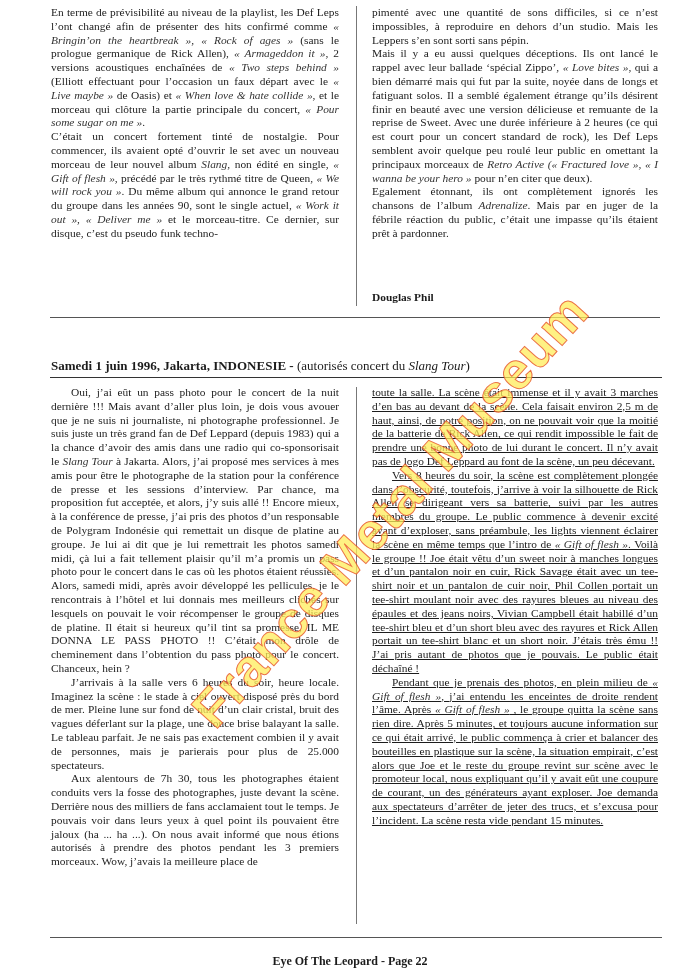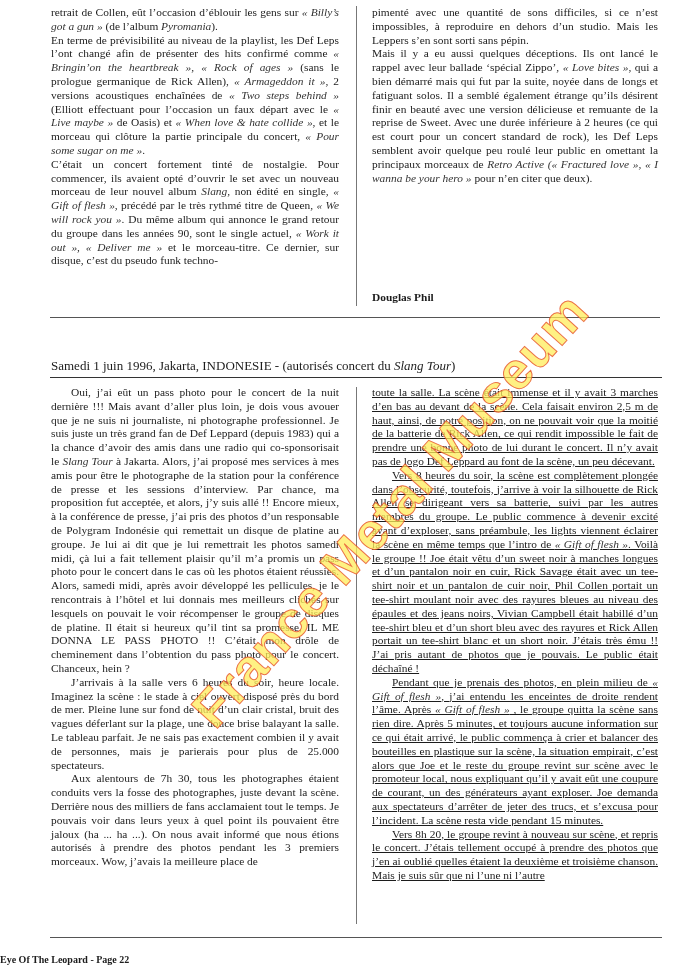--- a/index.html
+++ b/index.html
@@ -9,63 +9,62 @@
     }
     .col { position: absolute; font-size: 11.4px; line-height: 13.8px; text-align: justify; }
     .col p { margin: 0; }
     .col p.ind { text-indent: 20px; }
     .col em { font-style: italic; color: #333; }
     .top-left { left: 51px; top: 6px; width: 288px; }
     .top-right { left: 372px; top: 6px; width: 286px; font-family: Liberation Serif, serif; }
     .vline { position: absolute; width: 1px; background: #777; }
     .hline { position: absolute; height: 1px; background: #555; }
     .section-head { position: absolute; left: 51px; top: 358px; width: 610px; font-size: 13px; line-height: 16px; }
-    .section-head .b { font-weight: normal; margin-top: 28px; }
+    .section-head .b { font-weight: bold; margin-top: 28px; }
     .bot-left { left: 51px; top: 386px; width: 288px; }
     .bot-right { left: 372px; top: 386px; width: 286px; text-decoration: underline; }
     .author { font-weight: bold; }
-    .footer { position: absolute; left: 0; top: 954px; width: 700px; font-weight: bold; font-size: 10px; }
+    .footer { position: absolute; left: 0; top: 954px; width: 700px; text-align: center; font-weight: bold; font-size: 12px; }
     .watermark {
       position: absolute; left: 40px; top: 480px; width: 700px; text-align: center;
       font-family: "Liberation Sans", "DejaVu Sans", sans-serif; font-weight: bold; font-size: 52px;
       color: rgba(255, 236, 90, 0.75); -webkit-text-stroke: 1px rgba(230, 80, 40, 0.8);
       transform: rotate(-48deg); transform-origin: center; pointer-events: none; letter-spacing: 1px;
     }
   </style>
 </head>
 <body>
 
 <div class="col top-left">
-    <p><span>retrait de Collen, eût l’occasion d’éblouir les gens sur </span><em>« Billy’s got a gun »</em><span> (de l’album </span><em>Pyromania</em><span>).</span></p>
     <p><span>En terme de prévisibilité au niveau de la playlist, les Def Leps l’ont changé afin de présenter des hits confirmé comme </span><em>« Bringin’on the heartbreak »</em><span>, </span><em>« Rock of ages »</em><span> (sans le prologue germanique de Rick Allen), </span><em>« Armageddon it »</em><span>, 2 versions acoustiques enchaînées de </span><em>« Two steps behind »</em><span> (Elliott effectuant pour l’occasion un faux départ avec le </span><em>« Live maybe »</em><span> de Oasis) et </span><em>« When love &amp; hate collide »</em><span>, et le morceau qui clôture la partie principale du concert, </span><em>« Pour some sugar on me »</em><span>.</span></p>
     <p><span>C’était un concert fortement tinté de nostalgie. Pour commencer, ils avaient opté d’ouvrir le set avec un nouveau morceau de leur nouvel album </span><em>Slang</em><span>, non édité en single, </span><em>« Gift of flesh »</em><span>, précédé par le très rythmé titre de Queen, </span><em>« We will rock you »</em><span>. Du même album qui annonce le grand retour du groupe dans les années 90, sont le single actuel, </span><em>« Work it out »</em><span>, </span><em>« Deliver me »</em><span> et le morceau-titre. Ce dernier, sur disque, c’est du pseudo funk techno-</span></p>
   </div>
 <div class="vline" style="left:356px; top:6px; height:300px;"></div>
 <div class="col top-right">
     <p><span>pimenté avec une quantité de sons difficiles, si ce n’est impossibles, à reproduire en dehors d’un studio. Mais les Leppers s’en sont sorti sans pépin.</span></p>
     <p><span>Mais il y a eu aussi quelques déceptions. Ils ont lancé le rappel avec leur ballade ‘spécial Zippo’, </span><em>« Love bites »</em><span>, qui a bien démarré mais qui fut par la suite, noyée dans de longs et fatiguant solos. Il a semblé également étrange qu’ils désirent finir en beauté avec une version délicieuse et remuante de la reprise de Sweet. Avec une durée inférieure à 2 heures (ce qui est court pour un concert standard de rock), les Def Leps semblent avoir quelque peu roulé leur public en omettant la principaux morceaux de </span><em>Retro Active (« Fractured love », « I wanna be your hero »</em><span> pour n’en citer que deux).</span></p>
+    <p><span>Egalement étonnant, ils ont complètement ignorés les chansons de l’album </span><em>Adrenalize</em><span>. Mais par en juger de la fébrile réaction du public, c’était une impasse qu’ils étaient prêt à pardonner.</span></p>
   </div>
 <div class="col author" style="left:372px; top:291px; width:286px;">Douglas Phil</div>
 
 <div class="hline" style="left:50px; top:317px; width:610px;"></div>
 
 <div class="section-head">
   <span class="b">Samedi 1 juin 1996, Jakarta, INDONESIE - </span><span>(autorisés concert du </span><em>Slang Tour</em><span>)</span>
 </div>
 <div class="hline" style="left:50px; top:377px; width:612px; background:#333;"></div>
 
 <div class="col bot-left">
     <p class="ind"><span>Oui, j’ai eût un pass photo pour le concert de la nuit dernière !!! Mais avant d’aller plus loin, je dois vous avouer que je ne suis ni journaliste, ni photographe professionnel. Je suis juste un très grand fan de Def Leppard (depuis 1983) qui a la chance d’avoir des amis dans une radio qui co-sponsorisait le </span><em>Slang Tour</em><span> à Jakarta. Alors, j’ai proposé mes services à mes amis pour être le photographe de la station pour la conférence de presse et les sessions d’interview. Par chance, ma proposition fut acceptée, et alors, j’y suis allé !! Encore mieux, à la conférence de presse, j’ai pris des photos d’un responsable de Polygram Indonésie qui remettait un disque de platine au groupe. Je lui ai dit que je lui remettrait les photos samedi midi, çà lui a fait tellement plaisir qu’il m’a promis un pass photo pour le concert dans le cas où les photos étaient réussies. Alors, samedi midi, après avoir développé les pellicules, je le rencontrais à l’hôtel et lui donnais mes meilleurs clichés sur lesquels on pouvait le voir récompenser le groupe de disques de platine. Il était si heureux qu’il tint sa promesse, IL ME DONNA LE PASS PHOTO !! C’était mon drôle de cheminement dans l’obtention du pass photo pour le concert. Chanceux, hein ?</span></p>
     <p class="ind"><span>J’arrivais à la salle vers 6 heures du soir, heure locale. Imaginez la scène : le stade à ciel ouvert disposé près du bord de mer. Pleine lune sur fond de nuit d’un clair cristal, bruit des vagues déferlant sur la plage, une douce brise balayant la salle. Le tableau parfait. Je ne sais pas exactement combien il y avait de personnes, mais je parierais pour plus de 25.000 spectateurs.</span></p>
     <p class="ind"><span>Aux alentours de 7h 30, tous les photographes étaient conduits vers la fosse des photographes, juste devant la scène. Derrière nous des milliers de fans acclamaient tout le temps. Je pouvais voir dans leurs yeux à quel point ils pouvaient être jaloux (ha ... ha ...). On nous avait informé que nous étions autorisés à prendre des photos pendant les 3 premiers morceaux. Wow, j’avais la meilleure place de</span></p>
   </div>
 <div class="vline" style="left:356px; top:387px; height:537px;"></div>
 <div class="col bot-right">
     <p><span>toute la salle. La scène était immense et il y avait 3 marches d’en bas au devant de la scène. Cela faisait environ 2,5 m de haut, ainsi, de notre position, on ne pouvait voir que la moitié de la batterie de Rick Allen, ce qui rendit impossible le fait de prendre une bonne photo de lui durant le concert. Il n’y avait pas de logo Def Leppard au font de la scène, un peu décevant.</span></p>
     <p class="ind"><span>Vers 8 heures du soir, la scène est complètement plongée dans l’obscurité, toutefois, j’arrive à voir la silhouette de Rick Allen se dirigeant vers sa batterie, suivi par les autres membres du groupe. Le public commence à devenir excité avant d’exploser, sans préambule, les lights viennent éclairer la scène en même temps que l’intro de </span><em>« Gift of flesh »</em><span>. Voilà le groupe !! Joe était vêtu d’un sweet noir à manches longues et d’un pantalon noir en cuir, Rick Savage était avec un tee-shirt noir et un pantalon de cuir noir, Phil Collen portait un tee-shirt moulant noir avec des rayures bleues au niveau des épaules et des jeans noirs, Vivian Campbell était habillé d’un tee-shirt bleu et d’un short bleu avec des rayures et Rick Allen portait un tee-shirt blanc et un short noir. J’étais très ému !! J’ai pris autant de photos que je pouvais. Le public était déchaîné !</span></p>
     <p class="ind"><span>Pendant que je prenais des photos, en plein milieu de </span><em>« Gift of flesh »</em><span>, j’ai entendu les enceintes de droite rendent l’âme. Après </span><em>« Gift of flesh »</em><span> , le groupe quitta la scène sans rien dire. Après 5 minutes, et toujours aucune information sur ce qui était arrivé, le public commença à crier et balancer des bouteilles en plastique sur la scène, la situation empirait, c’est alors que Joe et le reste du groupe revint sur scène avec le promoteur local, nous expliquant qu’il y avait eût une coupure de courant, un des générateurs ayant exploser. Joe demanda aux spectateurs d’arrêter de jeter des trucs, et s’excusa pour l’incident. La scène resta vide pendant 15 minutes.</span></p>
-    <p class="ind"><span>Vers 8h 20, le groupe revint à nouveau sur scène, et repris le concert. J’étais tellement occupé à prendre des photos que j’en ai oublié quelles étaient la deuxième et troisième chanson. Mais je suis sûr que ni l’une ni l’autre</span></p>
   </div>
 
 <div class="hline" style="left:50px; top:937px; width:612px;"></div>
 <div class="footer">Eye Of The Leopard - Page 22</div>
 
 <div class="watermark">France Metal Museum</div>
 
 </body></html>

